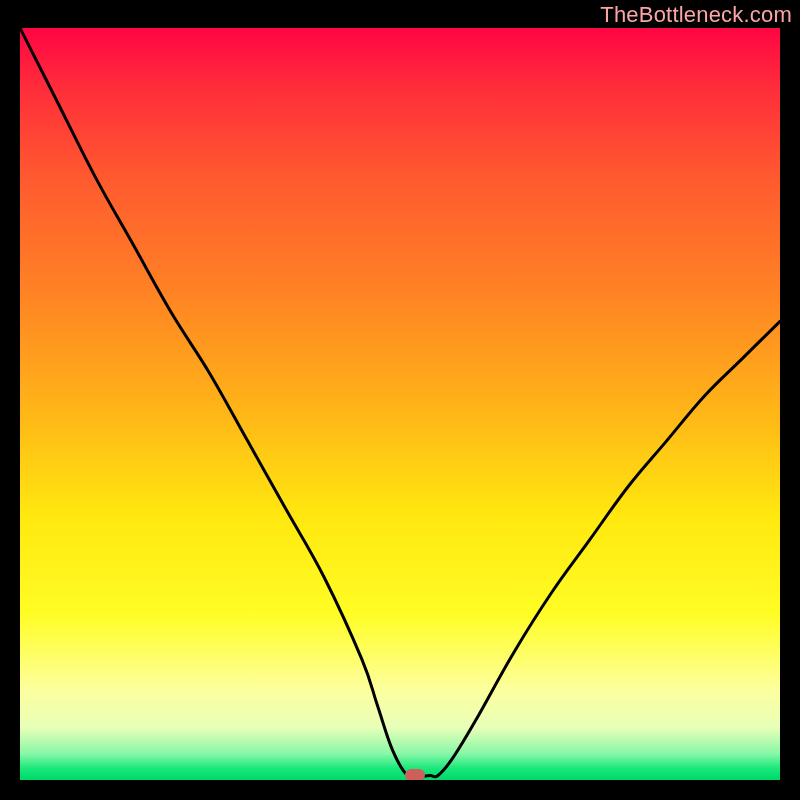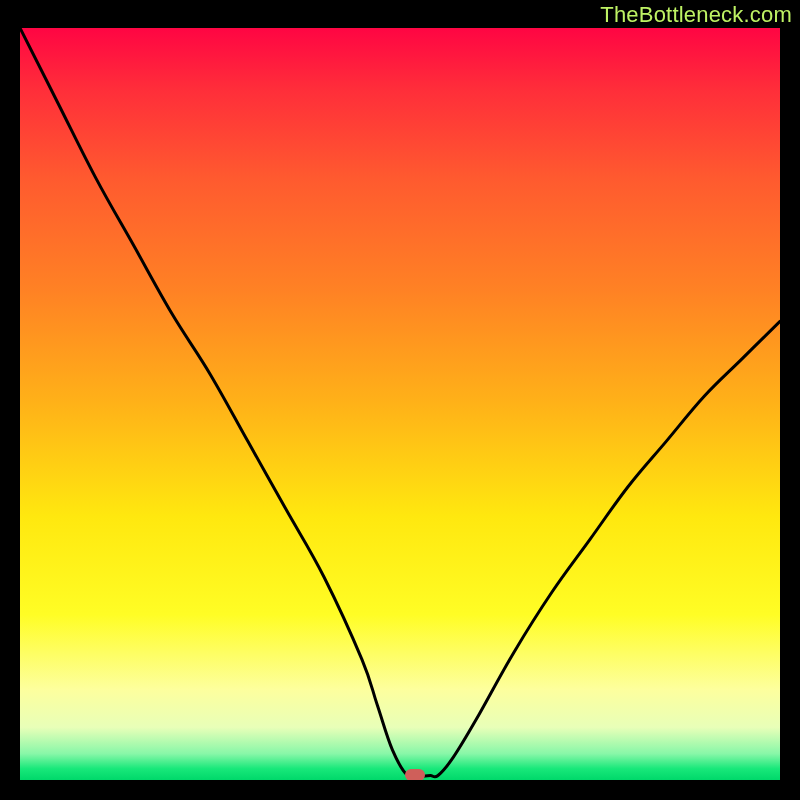--- a/index.html
+++ b/index.html
@@ -8,21 +8,21 @@
     height: 800px;
     background: #000;
     position: relative;
     font-family: Arial, Helvetica, sans-serif;
     overflow: hidden;
   }
   .watermark {
     position: absolute;
     top: 2px;
     right: 8px;
-    color: #bef264;
+    color: #fca5a5;
     font-size: 22px;
     font-weight: 500;
     z-index: 10;
     letter-spacing: 0.2px;
   }
   .plot-area {
     position: absolute;
     left: 20px;
     top: 28px;
     width: 760px;

